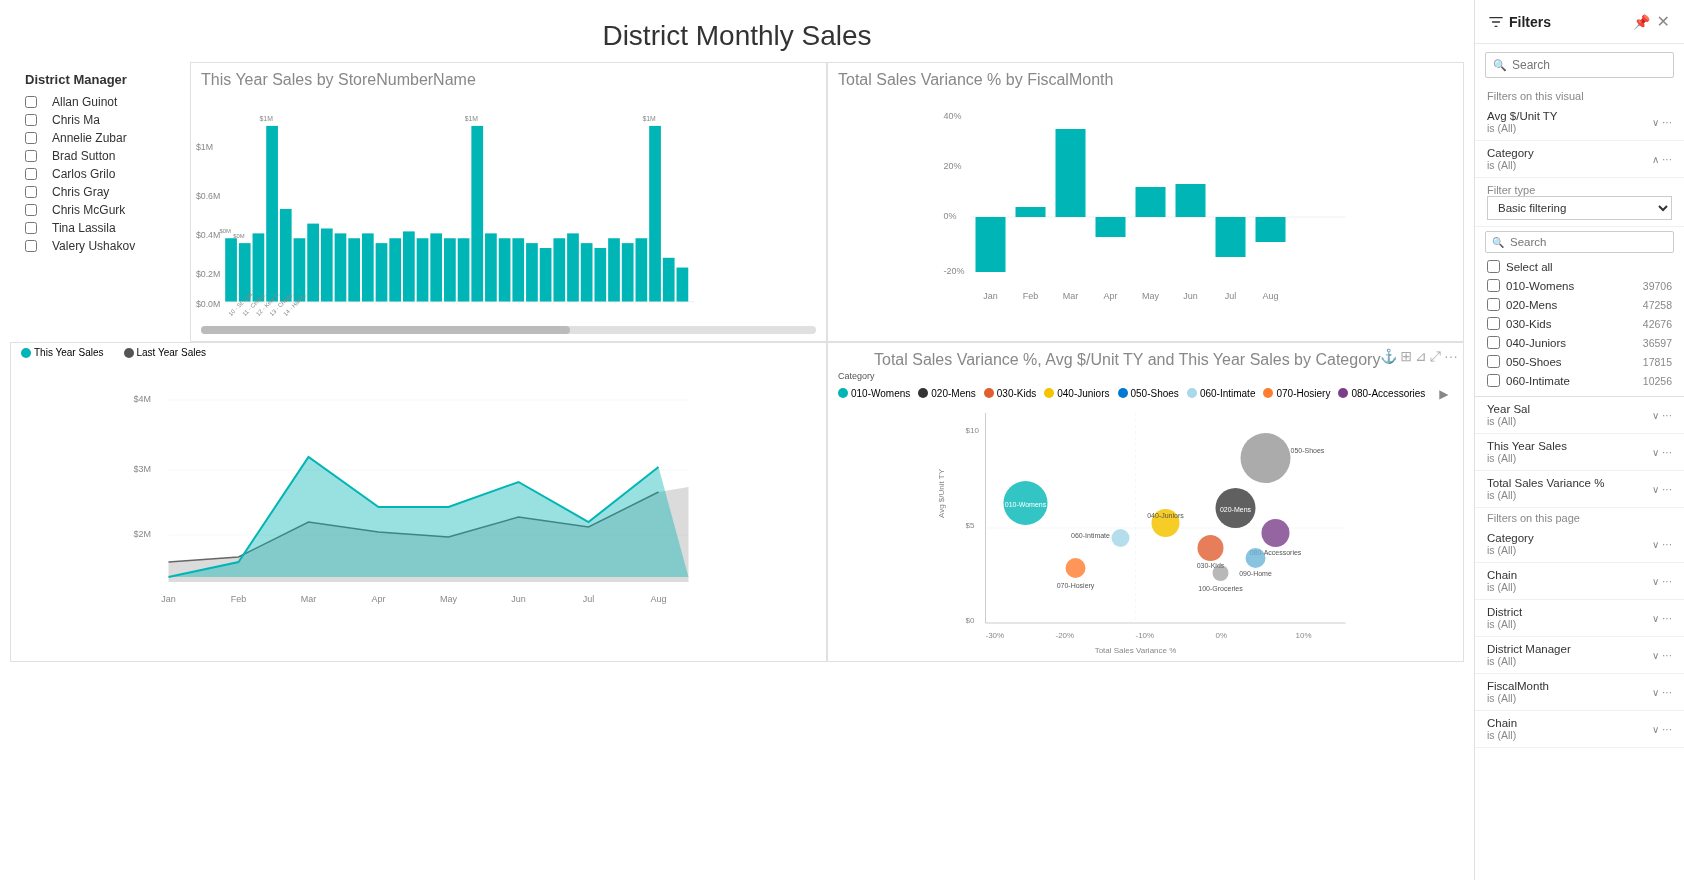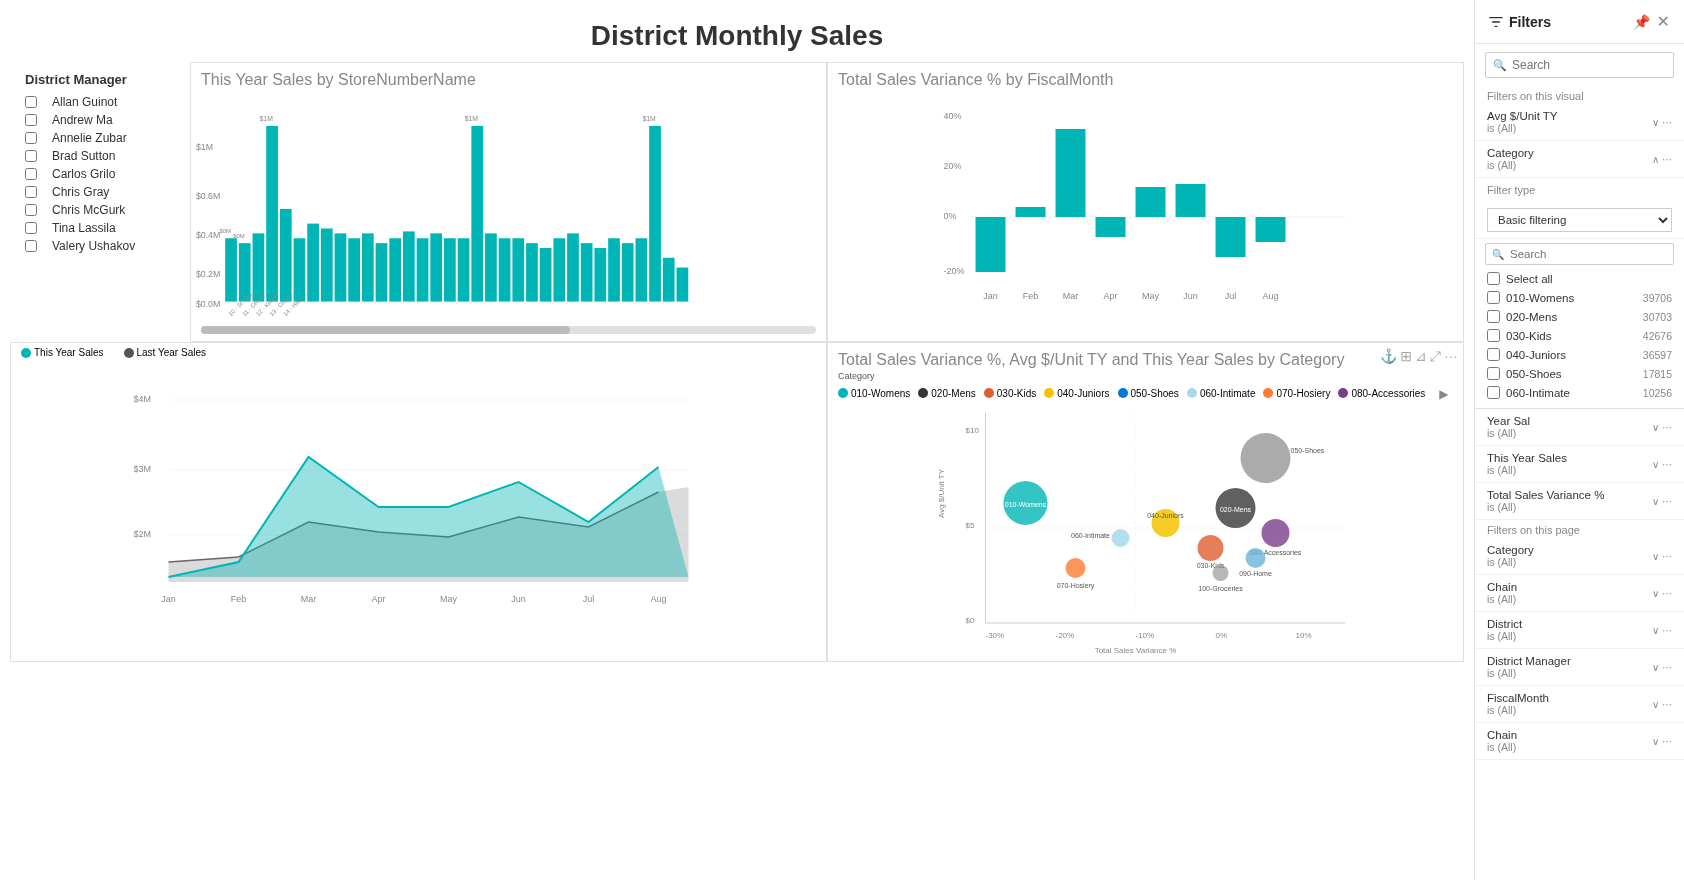--- a/index.html
+++ b/index.html
@@ -2,21 +2,21 @@
 <html><head>
   <meta charset="utf-8">
   <style>
     * { box-sizing: border-box; margin: 0; padding: 0; }
     body { font-family: 'Segoe UI', Arial, sans-serif; background: #f3f3f3; display: flex; width: 1684px; height: 880px; overflow: hidden; }
     
     
     .main-content { flex: 1; background: #fff; display: flex; flex-direction: column; overflow: hidden; }
     
     
-    .page-title { text-align: center; font-size: 28px; font-weight: 700; color: #333; padding: 20px 0 10px; }
+    .page-title { text-align: center; font-size: 28px; font-weight: 400; color: #333; padding: 20px 0 10px; }
     
     
     .dashboard { display: grid; grid-template-columns: 180px 1fr 1fr; grid-template-rows: 280px 320px; gap: 0; flex: 1; padding: 0 10px 10px; }
     
     
     .district-manager-list { grid-row: 1; grid-column: 1; padding: 10px 15px; }
     .dm-title { font-size: 13px; font-weight: 600; color: #333; margin-bottom: 8px; }
     .dm-item { display: flex; align-items: center; gap: 15px; margin-bottom: 4px; font-size: 12px; color: #333; }
     .dm-item input[type=checkbox] { width: 12px; height: 12px; }
     
@@ -48,21 +48,21 @@
     .filter-search .search-icon-f { position: absolute; left: 8px; top: 50%; transform: translateY(-50%); color: #888; font-size: 11px; }
     
     .filter-section-label { font-size: 11px; color: #888; padding: 4px 12px 2px; }
     
     .filter-item { display: flex; align-items: center; justify-content: space-between; padding: 6px 12px; border-bottom: 1px solid #f0f0f0; cursor: pointer; }
     .filter-item-label { font-size: 11.5px; color: #333; }
     .filter-item-sub { font-size: 10.5px; color: #888; }
     .filter-chevrons { display: flex; gap: 2px; color: #888; font-size: 10px; }
     
     .filter-type-section { padding: 6px 12px; border-bottom: 1px solid #f0f0f0; }
-    .filter-type-label { font-size: 11px; color: #888; margin-bottom: 12px; }
+    .filter-type-label { font-size: 11px; color: #888; margin-bottom: 0; }
     .filter-type-select { width: 100%; border: 1px solid #ccc; padding: 4px 6px; font-size: 11.5px; color: #333; background: #fff; }
     
     .filter-search-box { margin: 4px 10px; position: relative; }
     .filter-search-box input { width: 100%; border: 1px solid #ccc; border-radius: 2px; padding: 4px 8px 4px 24px; font-size: 11.5px; }
     .filter-search-box .si { position: absolute; left: 7px; top: 50%; transform: translateY(-50%); color: #888; font-size: 10px; }
     
     .filter-checkitem { display: flex; align-items: center; justify-content: space-between; padding: 3px 12px; }
     .filter-checkitem input { margin-right: 6px; }
     .filter-checkitem-label { font-size: 11.5px; color: #333; flex: 1; }
     .filter-checkitem-count { font-size: 10.5px; color: #888; }
@@ -92,21 +92,21 @@
 
     <div class="district-manager-list">
       <div class="dm-title">District Manager</div>
       <div id="dm-list">
           <div class="dm-item">
             <input type="checkbox" style=""> 
             <span>Allan Guinot</span>
           </div>
           <div class="dm-item">
             <input type="checkbox" style=""> 
-            <span>Andrew Ma</span>
+            <span>Chris Ma</span>
           </div>
           <div class="dm-item">
             <input type="checkbox" style=""> 
             <span>Annelie Zubar</span>
           </div>
           <div class="dm-item">
             <input type="checkbox" style=""> 
             <span>Brad Sutton</span>
           </div>
           <div class="dm-item">
@@ -272,21 +272,21 @@
         <text x="180" y="240" font-size="9" fill="#888" text-anchor="middle">Mar</text>
         <text x="250" y="240" font-size="9" fill="#888" text-anchor="middle">Apr</text>
         <text x="320" y="240" font-size="9" fill="#888" text-anchor="middle">May</text>
         <text x="390" y="240" font-size="9" fill="#888" text-anchor="middle">Jun</text>
         <text x="460" y="240" font-size="9" fill="#888" text-anchor="middle">Jul</text>
         <text x="530" y="240" font-size="9" fill="#888" text-anchor="middle">Aug</text>
       </svg>
     </div>
 
     <div class="chart-panel scatter-chart">
-      <div style="display:flex; align-items:flex-end; justify-content:space-between;">
+      <div style="display:flex; align-items:flex-end; justify-content:space-between;padding-left:36px;">
         <div class="chart-title">Total Sales Variance %, Avg $/Unit TY and This Year Sales by Category</div>
         <div class="chart-toolbar">
           <span>⚓</span>
           <span>⊞</span>
           <span>⊿</span>
           <span>⤢</span>
           <span>···</span>
         </div>
       </div>
 
@@ -431,21 +431,21 @@
 
     <div id="category-items">
         <div class="filter-checkitem">
           <input type="checkbox" style=""> 
           <span class="filter-checkitem-label">010-Womens</span>
           <span class="filter-checkitem-count">39706</span>
         </div>
         <div class="filter-checkitem">
           <input type="checkbox" style=""> 
           <span class="filter-checkitem-label">020-Mens</span>
-          <span class="filter-checkitem-count">30703</span>
+          <span class="filter-checkitem-count">47258</span>
         </div>
         <div class="filter-checkitem">
           <input type="checkbox" style=""> 
           <span class="filter-checkitem-label">030-Kids</span>
           <span class="filter-checkitem-count">42676</span>
         </div>
         <div class="filter-checkitem">
           <input type="checkbox" style=""> 
           <span class="filter-checkitem-label">040-Juniors</span>
           <span class="filter-checkitem-count">36597</span>

